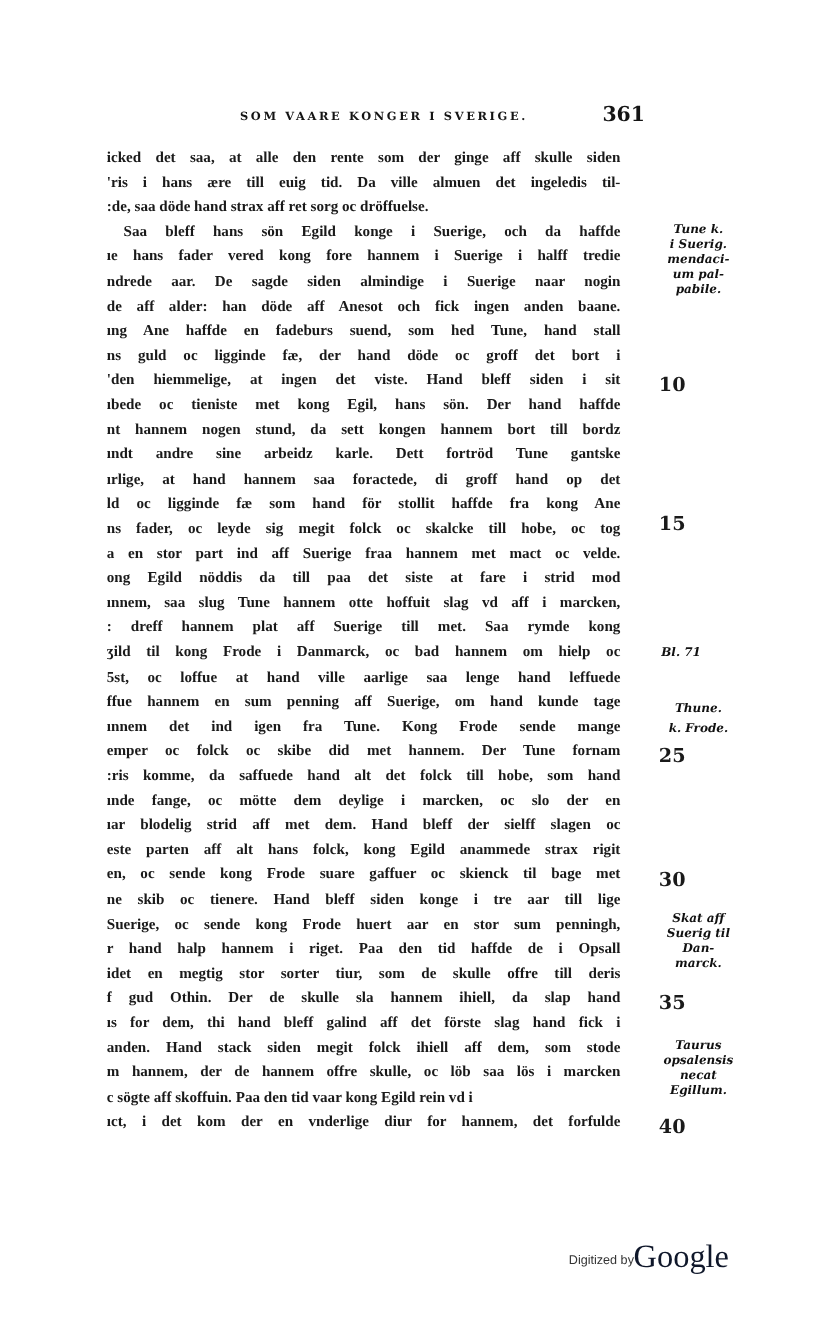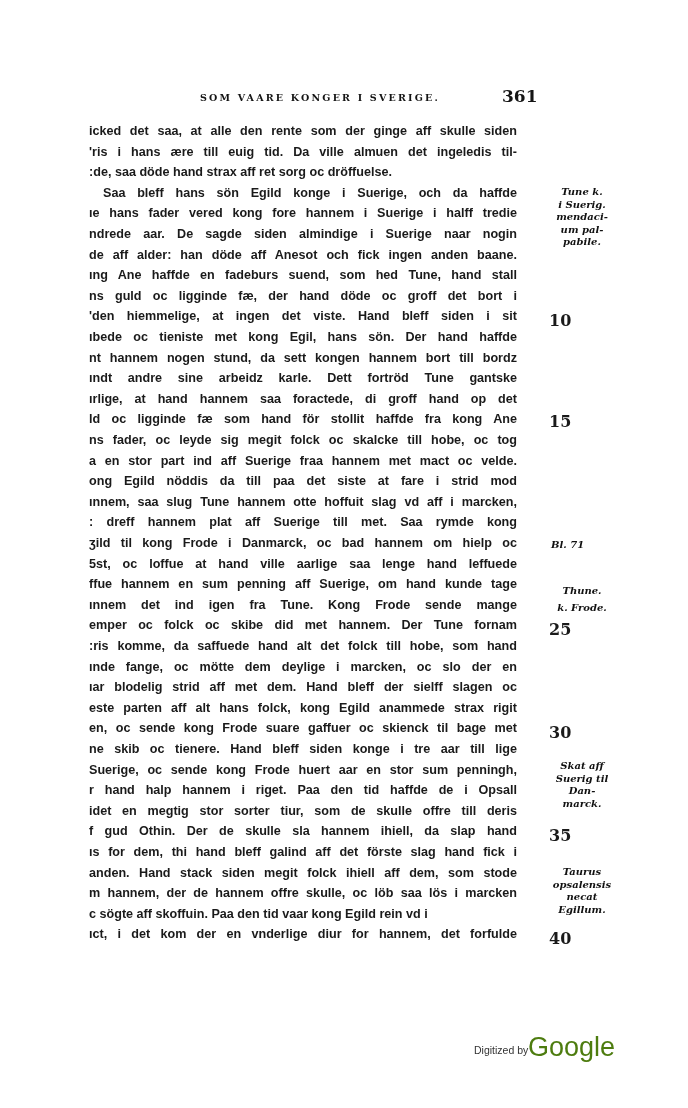--- a/index.html
+++ b/index.html
@@ -7,36 +7,36 @@
   .page { position: absolute; left: 0; top: 0; width: 688px; height: 824px; background: #fff; color: #141414; }
   .header {
     position: absolute; left: 200px; top: 88px; width: 340px; height: 20px;
     font-family: "DejaVu Serif", serif; font-weight: bold; font-size: 9.5px; letter-spacing: 2.2px;
   }
   .header .running { position: absolute; left: 0; top: 4px; }
   .header .pageno { position: absolute; left: 302px; top: -2px; font-size: 17px; letter-spacing: 0; font-weight: bold; }
   .body { position: absolute; left: 89px; top: 121px; width: 430px; }
   .line {
     position: absolute; left: 0; width: 428px; height: 20px; white-space: nowrap;
-    font-family: Liberation Sans, sans-serif; font-weight: bold; font-size: 12.6px; line-height: 20px;
+    font-family: Liberation Serif, serif; font-weight: bold; font-size: 12.6px; line-height: 20px;
     text-align: justify; text-align-last: justify; color: #1a1a1a;
   }
   .line.last { text-align-last: left; }
   .line.indent { padding-left: 14px; width: 414px; }
   .linenum {
     position: absolute; left: 549px; font-family: "DejaVu Serif", serif; font-weight: bold;
     font-size: 16px; color: #1a1a1a;
   }
   .margin-note {
     position: absolute; left: 549px; width: 66px; text-align: center;
     font-family: "DejaVu Serif", serif; font-style: italic; font-weight: bold; font-size: 10px; line-height: 12.5px; color: #111;
   }
   .footer { position: absolute; left: 474px; top: 1032px; height: 34px; }
   .footer .by { position: absolute; left: 0; top: 12px; font-family: "Liberation Sans", sans-serif; font-size: 10.5px; color: #333; white-space: nowrap; }
-  .footer .brand { position: absolute; left: 54px; top: 0; font-family: Liberation Sans, sans-serif; font-size: 27px; color: #4d7c0f; white-space: nowrap; }
+  .footer .brand { position: absolute; left: 54px; top: 0; font-family: Liberation Serif, serif; font-size: 27px; color: #0f172a; white-space: nowrap; }
 </style>
 </head>
 <body>
 
 <div class="page">
 
   <div class="header">
     <span class="running">SOM VAARE KONGER I SVERIGE.</span>
     <span class="pageno">361</span>
   </div>
@@ -78,21 +78,21 @@
     <div class="line" style="top:679.8px">idet en megtig stor sorter tiur, som de skulle offre till deris</div>
     <div class="line" style="top:700.4px">f gud Othin.  Der de skulle sla hannem ihiell, da slap hand</div>
     <div class="line" style="top:721px">ıs for dem, thi hand bleff galind aff det förste slag hand fick i</div>
     <div class="line" style="top:741.6px">anden.  Hand stack siden megit folck ihiell aff dem, som stode</div>
     <div class="line" style="top:762.2px">m hannem, der de hannem offre skulle, oc löb saa lös i marcken</div>
     <div class="line last" style="top:782.8px">c sögte aff skoffuin.  Paa den tid vaar kong Egild rein vd i</div>
     <div class="line" style="top:803.4px">ıct, i det kom der en vnderlige diur for hannem, det forfulde</div>
   </div>
 
   <span class="linenum" style="top:311px">10</span>
-  <span class="linenum" style="top:412px">15</span>
+  <span class="linenum" style="top:427px">15</span>
   <span class="linenum" style="top:620px">25</span>
   <span class="linenum" style="top:723px">30</span>
   <span class="linenum" style="top:826px">35</span>
   <span class="linenum" style="top:929px">40</span>
 
   <div class="margin-note" style="top:186px">
     <div>Tune k.</div>
     <div>i Suerig.</div>
     <div>mendaci-</div>
     <div>um pal-</div>

